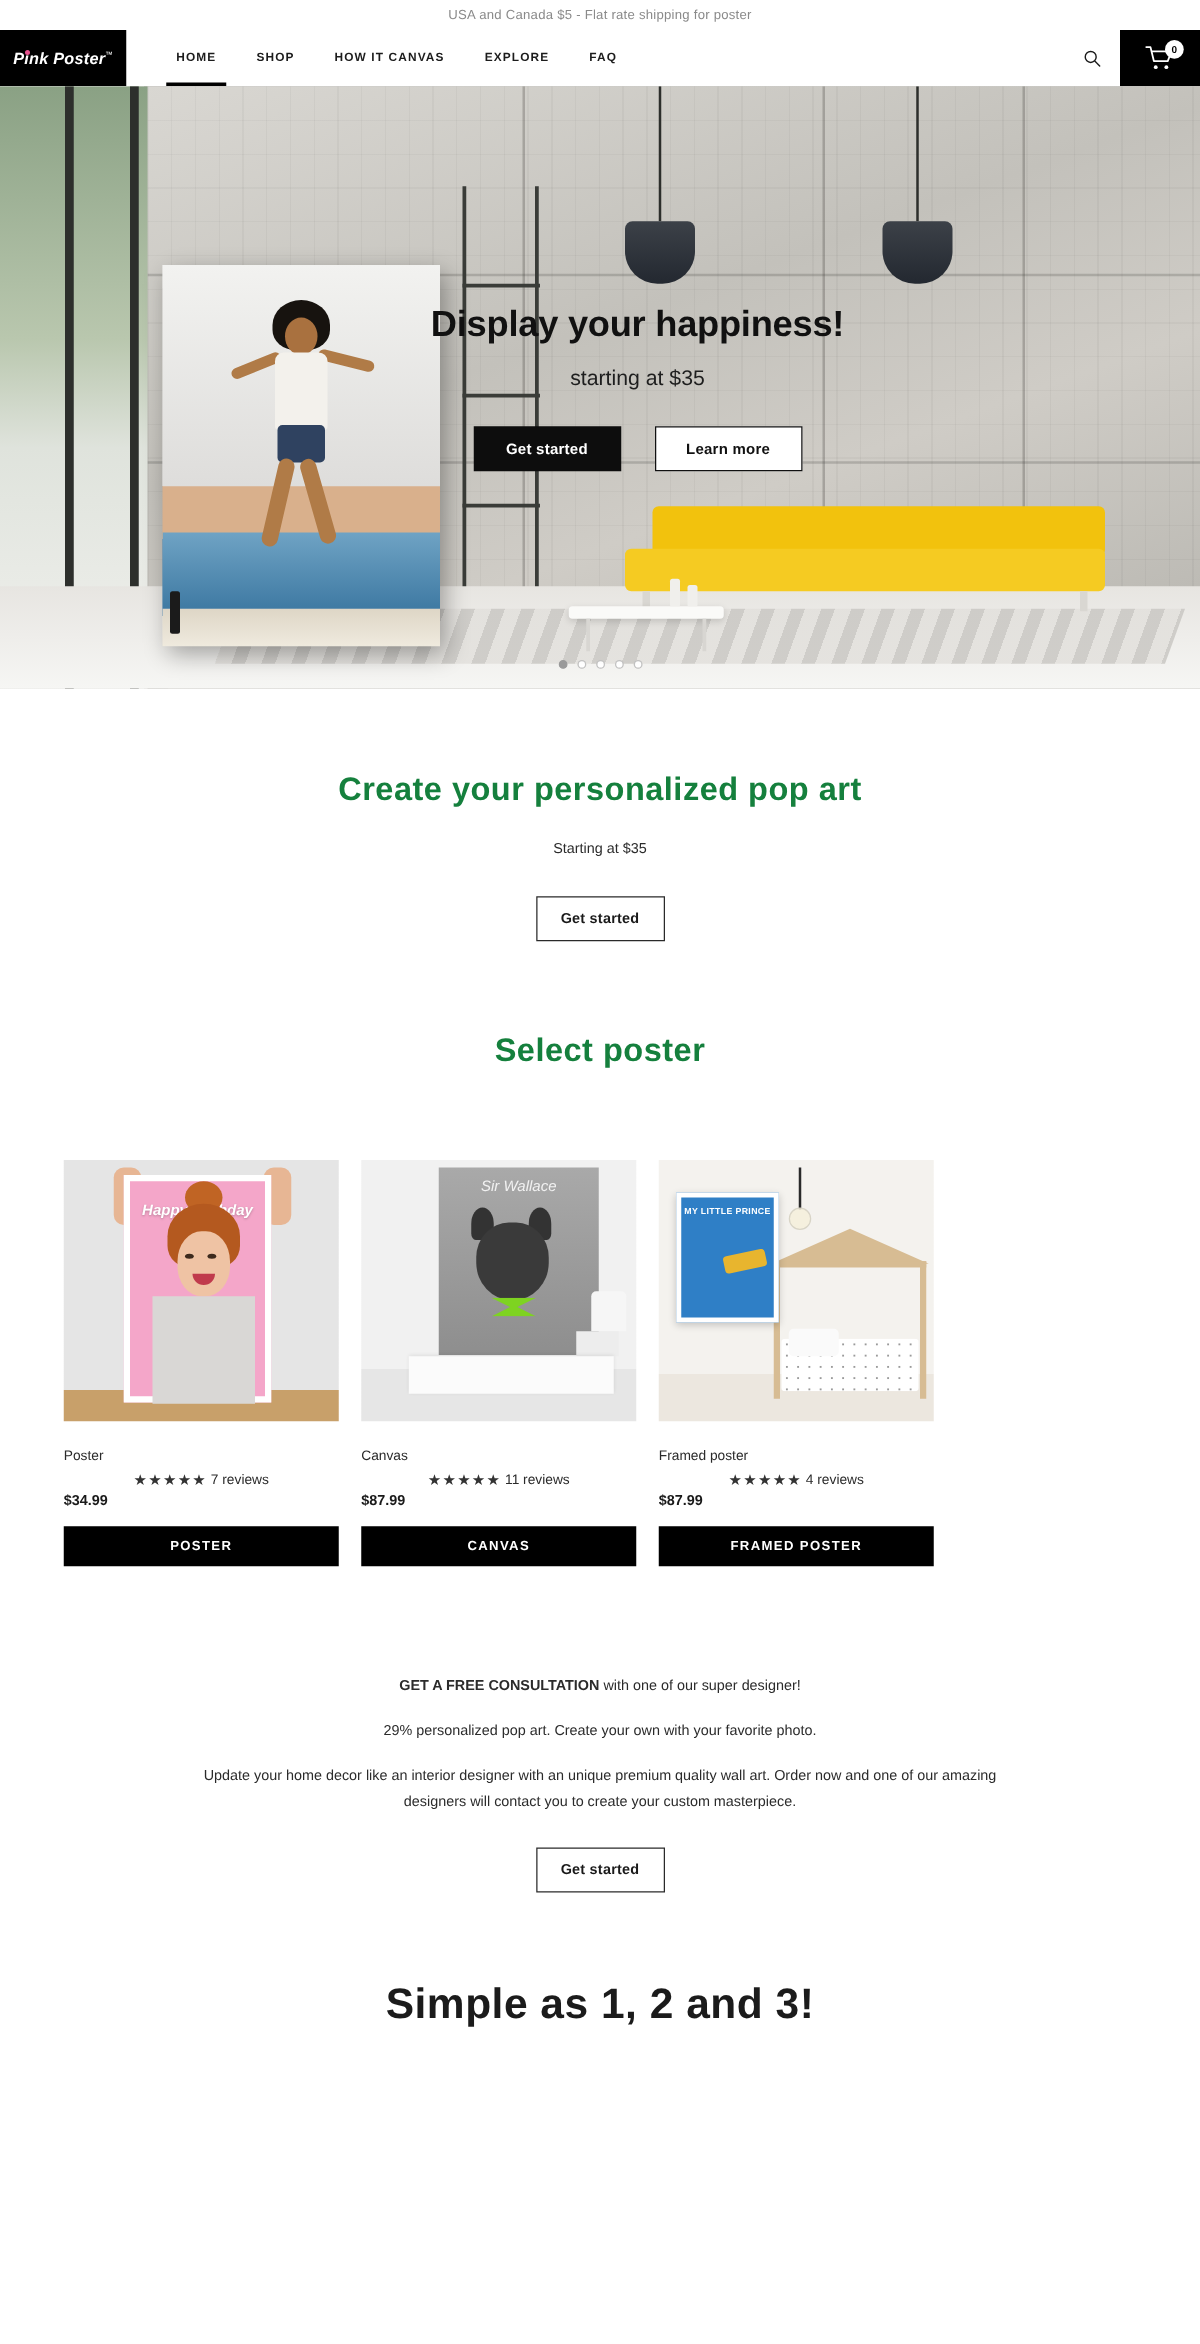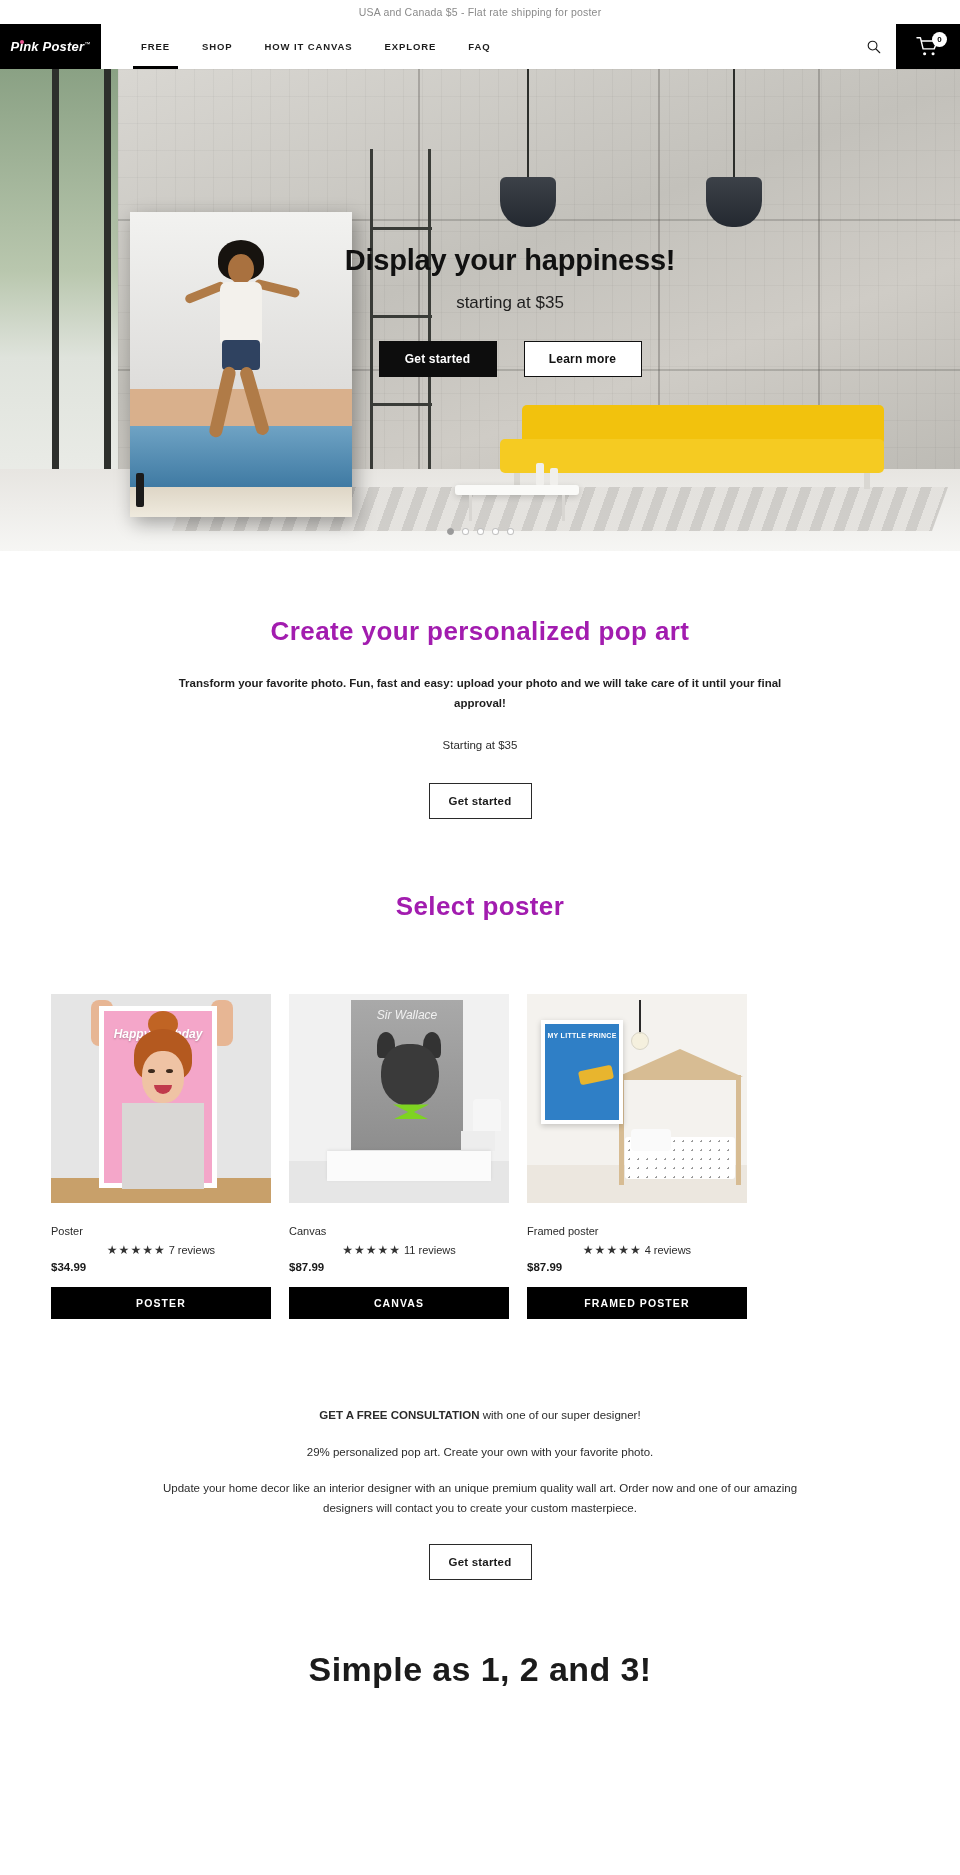--- a/index.html
+++ b/index.html
@@ -331,21 +331,21 @@
     border: 1px solid rgba(120,120,120,.45);
     cursor: pointer;
   }
   .dot.active { background: #9a9a9a; border-color:#9a9a9a; }
 
   
   .section { padding: 0 40px; text-align: center; }
   .sec-title {
     font-size: 26px;
     font-weight: bold;
-    color: #a21caf;
+    color: #15803d;
     letter-spacing: .4px;
   }
   .lead-bold {
     font-size: 11.5px;
     font-weight: bold;
     color: #1f1f1f;
     line-height: 1.75;
     max-width: 640px;
     margin: 0 auto;
   }
@@ -398,21 +398,21 @@
     position:absolute; left:0; right:0; top:16px;
     color:#ffffff; font-size:12px; font-style:italic; font-weight:bold;
     text-align:center; text-shadow:0 1px 2px rgba(0,0,0,.25);
   }
   .pc1-hand-l, .pc1-hand-r {
     position:absolute; top:6px; width:22px; height:46px; background:#e7b694; border-radius:8px;
   }
   
   .pc2 { background: linear-gradient(to bottom,#f1f1f1 0 80%, #e6e6e6 80% 100%); }
   .pc2-canvas {
-    position:absolute; left:62px; top:6px; width:112px; height:150px;
+    position:absolute; left:62px; top:6px; width:128px; height:150px;
     background: linear-gradient(to bottom,#a9a9a9,#8e8e8e);
   }
   .pc2-script {
     position:absolute; left:0; right:0; top:8px;
     color:#ffffff; font-size:12px; font-style:italic; text-align:center;
     opacity:.85;
   }
   .pc2-dog-head {
     position:absolute; left:30px; top:44px; width:58px; height:62px;
     border-radius:45% 45% 48% 48%; background:#3a3a3a;
@@ -513,21 +513,21 @@
 <div class="header">
   <div class="logo-box">
     <span class="logo-text">
       <span class="logo-dot"></span>
       <span>Pink Poster</span><span class="logo-tm">™</span>
     </span>
   </div>
 
   <div class="nav">
     <div class="nav-item active">
-        <span>FREE</span>
+        <span>HOME</span>
       </div>
     <div class="nav-item">
         <span>SHOP</span>
       </div>
     <div class="nav-item">
         <span>HOW IT CANVAS</span>
       </div>
     <div class="nav-item">
         <span>EXPLORE</span>
       </div>
@@ -631,21 +631,20 @@
     <div class="dot active"></div>
     <div class="dot"></div>
     <div class="dot"></div>
     <div class="dot"></div>
     <div class="dot"></div>
   </div>
 </div>
 
 <div class="section" style="padding-top:65px">
   <div class="sec-title">Create your personalized pop art</div>
-  <div class="lead-bold" style="margin-top:26px">Transform your favorite photo. Fun, fast and easy: upload your photo and we will take care of it until your final approval!</div>
   <div class="lead" style="margin-top:22px">Starting at $35</div>
   <div style="display:flex;justify-content:center;margin-top:28px">
     <div class="btn btn-outline-dark">Get started</div>
   </div>
 </div>
 
 <div class="section" style="padding-top:72px">
   <div class="sec-title">Select poster</div>
 </div>
 

